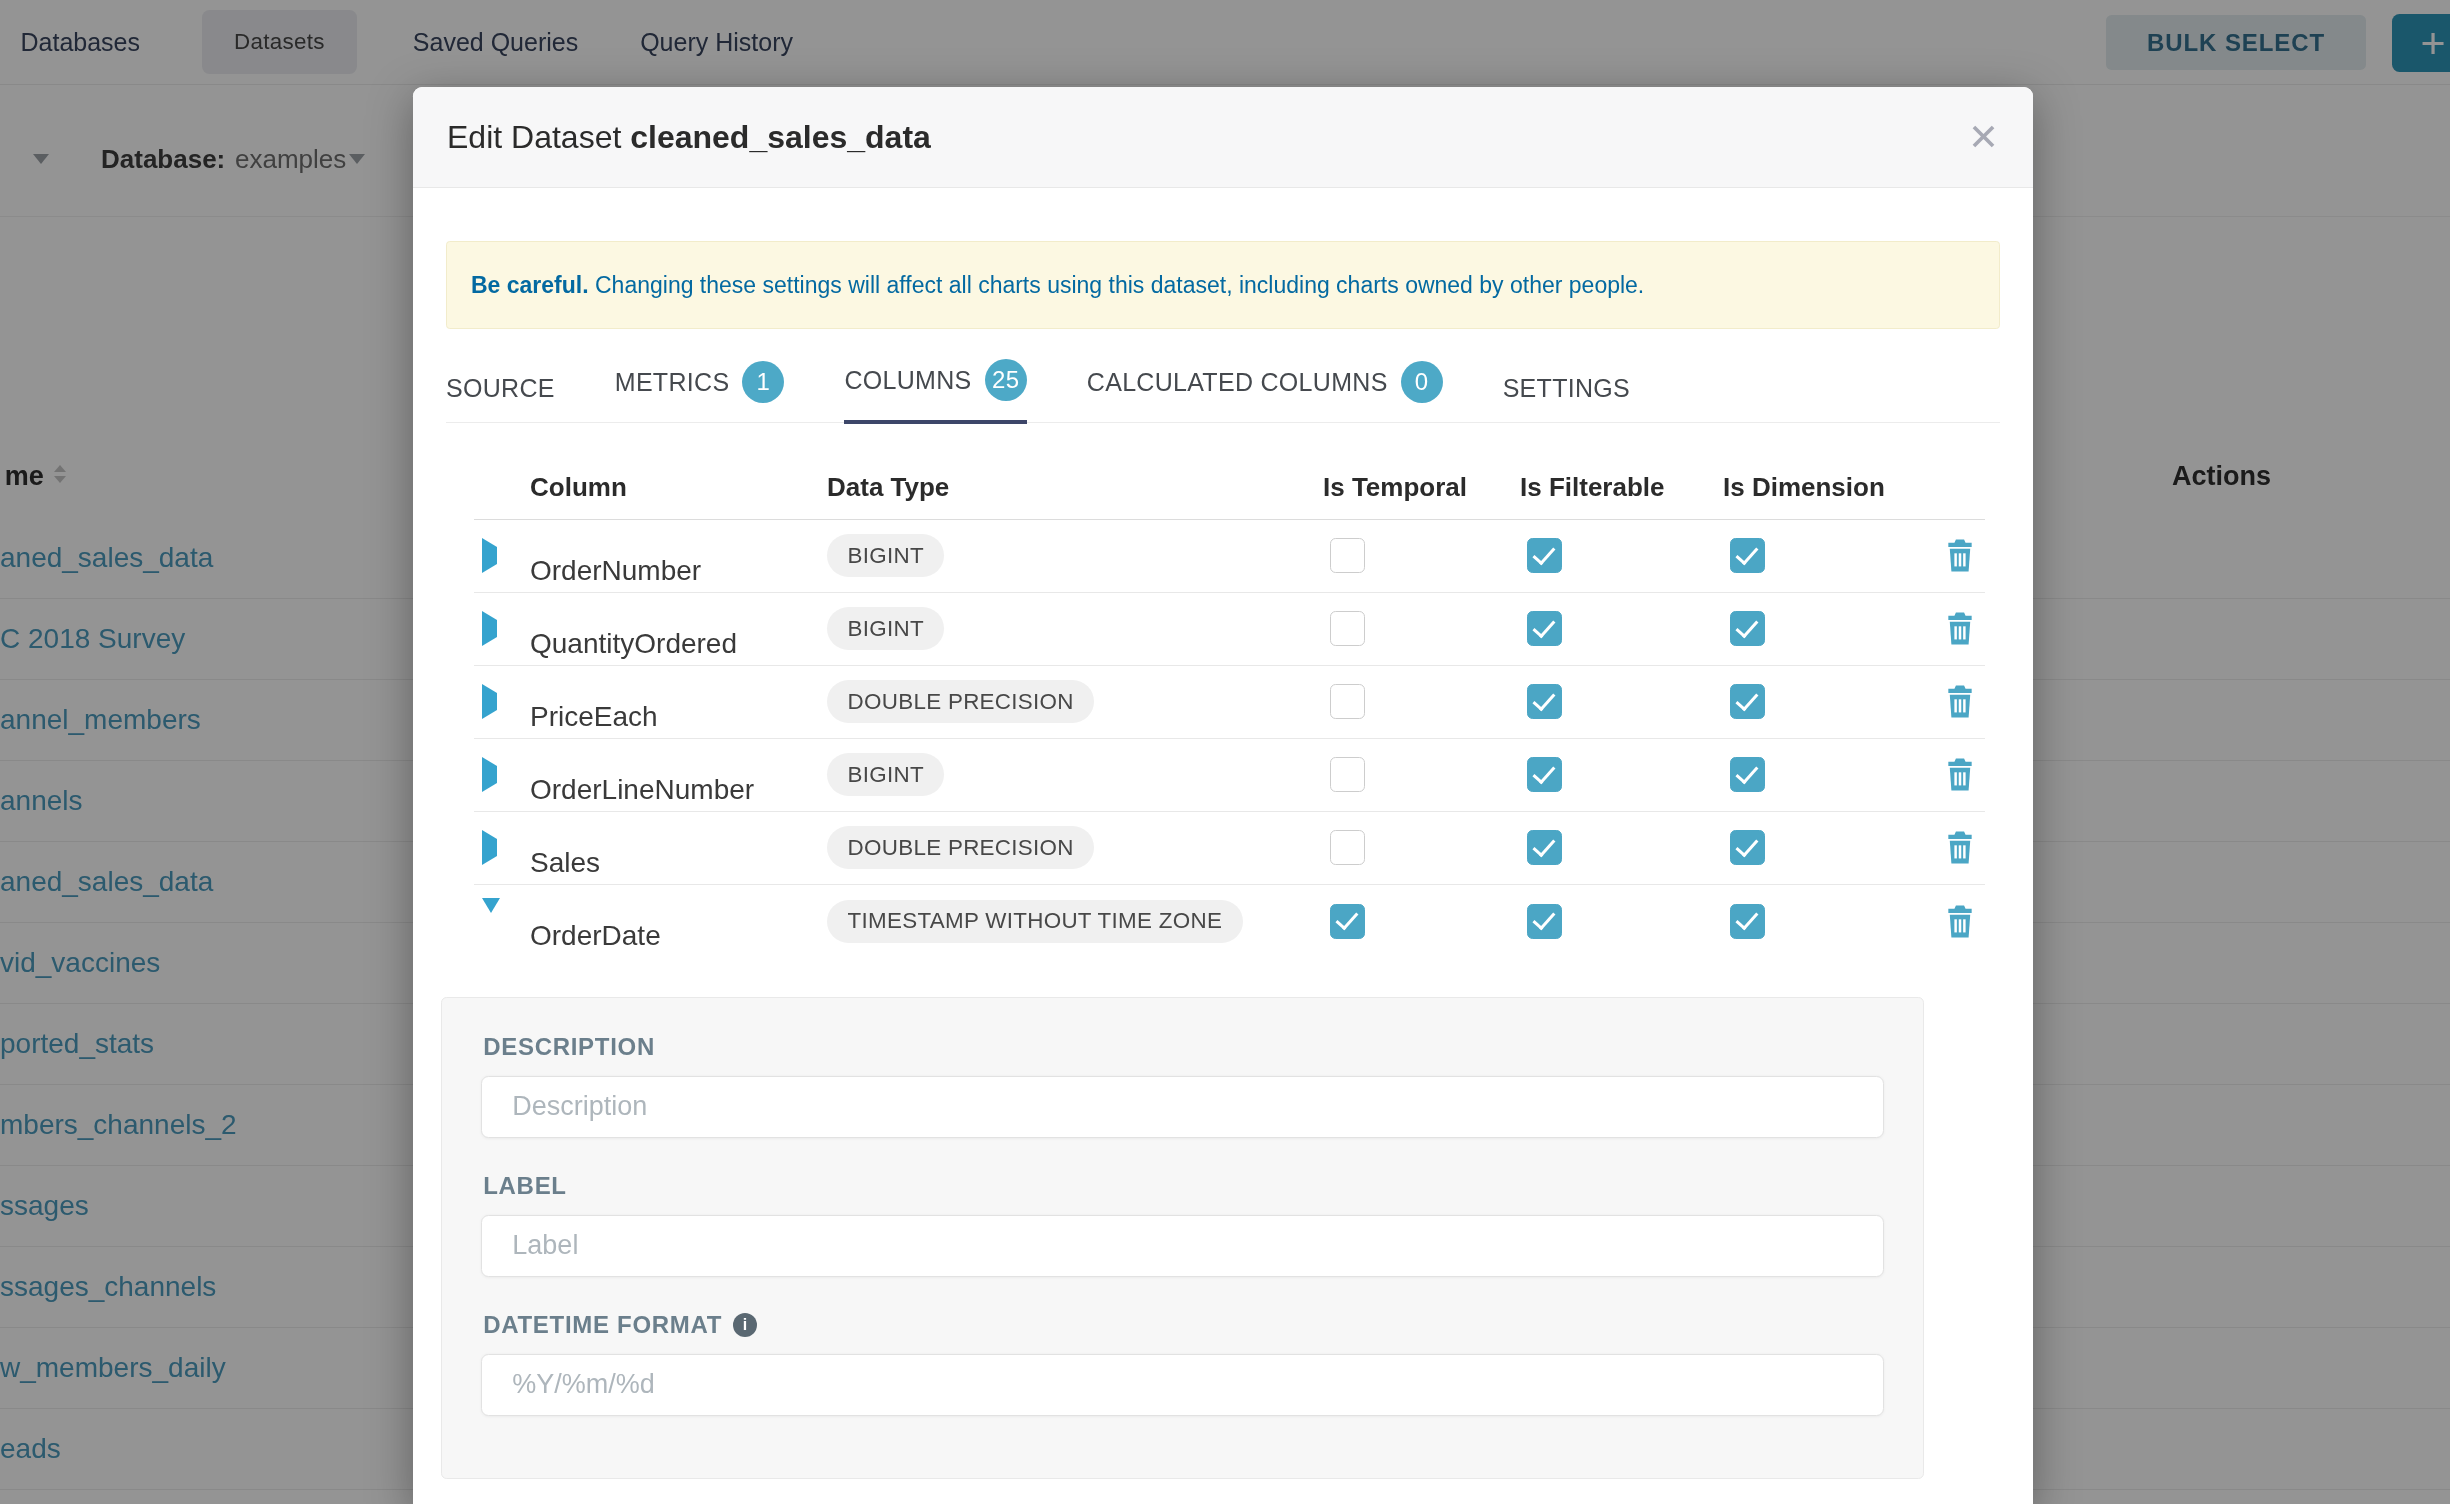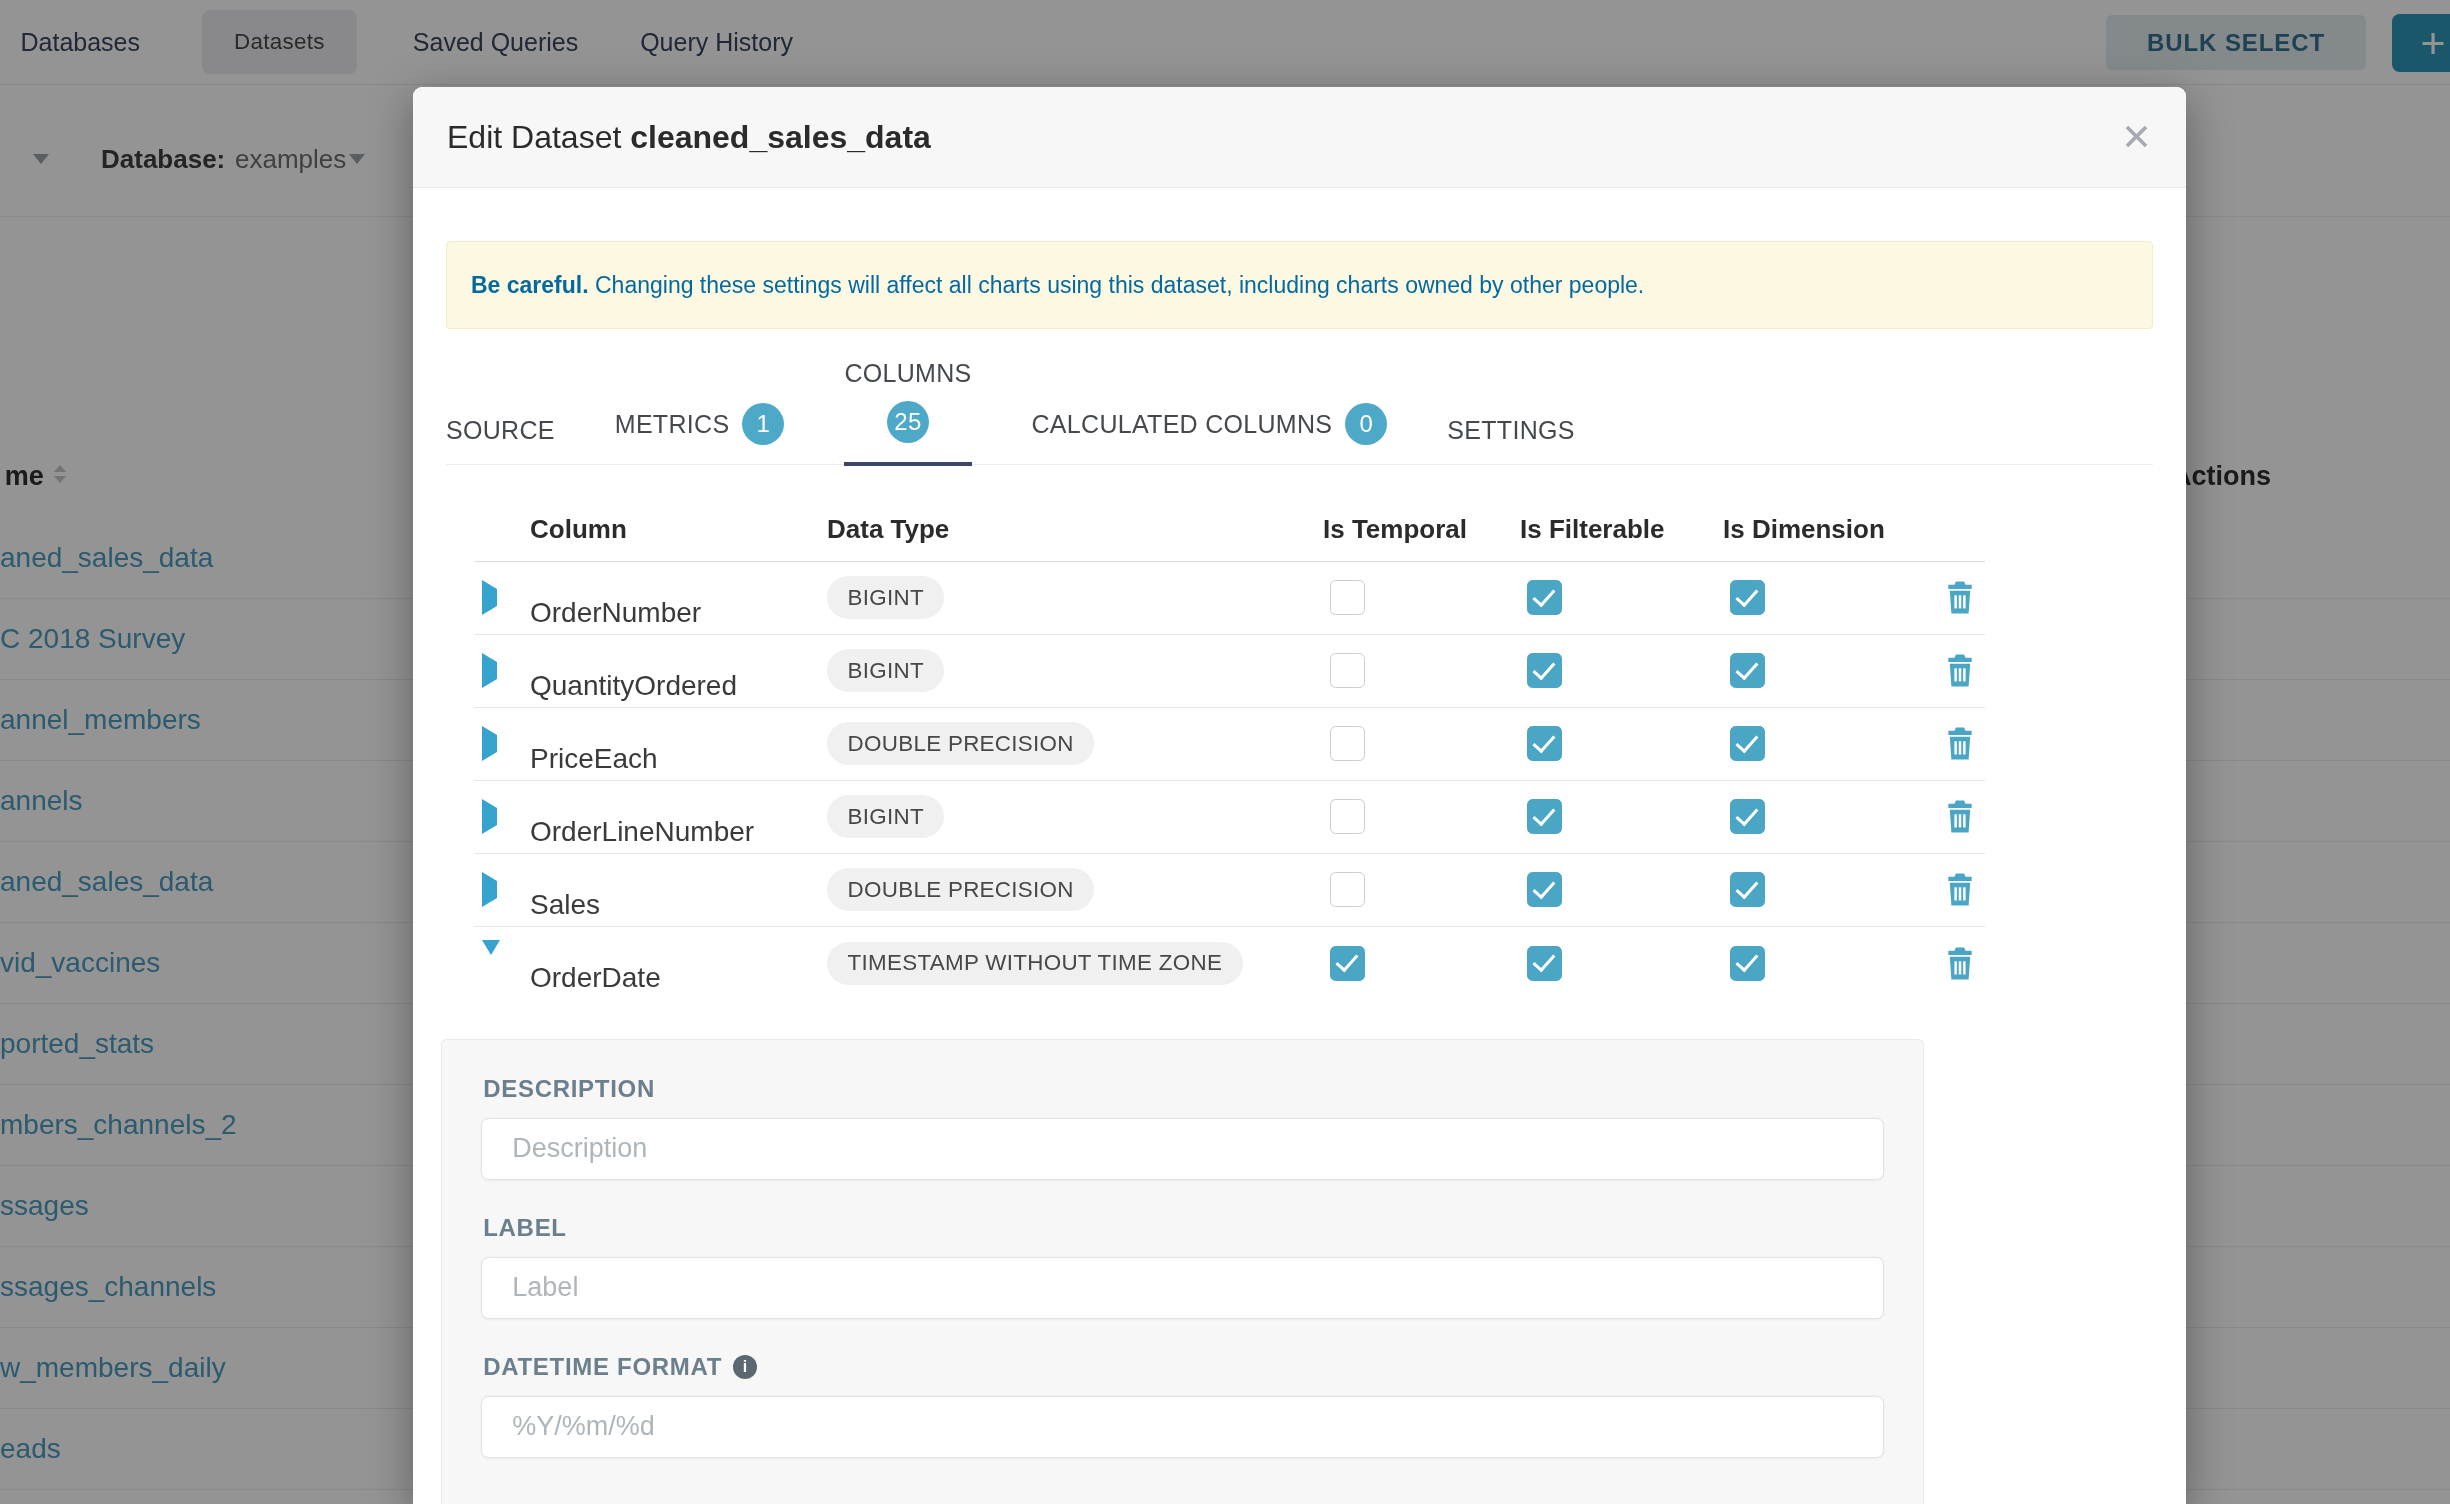--- a/index.html
+++ b/index.html
@@ -39,38 +39,38 @@
   .bg-head-actions { position:absolute; left:2172px; top:244px; font-size:27px; font-weight:bold; color:#2F2F2F; }
 
   .bg-rows { position:absolute; top:301px; left:0; right:0; }
   .bg-row { height:81px; border-bottom:0.9px solid #EDEDED; display:flex; align-items:center; }
   .bg-row a { font-size:28px; color:#4C9BBE; text-decoration:none; white-space:nowrap; }
 
   
   .overlay { position:absolute; inset:0; background:rgba(0,0,0,0.42); }
 
   
-  .modal { position:absolute; left:413px; top:87px; width:1773px; height:1418px;
+  .modal { position:absolute; left:413px; top:87px; width:1620px; height:1418px;
            background:#fff; border-radius:9.3px 9.3px 0 0; box-shadow:0 11.2px 45px rgba(0,0,0,.35); }
   .modal-header { height:101px; background:#F7F7F8; border-bottom:0.9px solid #E8E8E8;
                   border-radius:9.3px 9.3px 0 0; display:flex; align-items:center; padding:0 34px; }
   .modal-title { font-size:32px; color:#2B2B2B; font-weight:normal; }
   .modal-title b { font-weight:bold; }
   .modal-close { margin-left:auto; font-size:37px; color:#A7A9B4; line-height:1; cursor:pointer; }
 
   .modal-body { padding:0 33px; }
 
   .warning { margin-top:53px; background:#FCF8E2; border:0.9px solid #F2ECCB; border-radius:3.7px;
              padding:26px 24px; font-size:23px; color:#0369a1; line-height:34px; }
   .warning b { font-weight:bold; }
 
   .tabs { display:flex; align-items:flex-end; gap:60px; margin-top:30px; border-bottom:1.9px solid #ECECEC; }
   .tab { display:flex; align-items:center; gap:13px; font-size:25px; color:#45494E;
          letter-spacing:0.3px; padding-bottom:18.6px; white-space:nowrap; cursor:pointer; }
-  .tab.active { border-bottom:4.7px solid #3D4669; margin-bottom:-1.9px;flex-direction:column; }
+  .tab.active { border-bottom:4.7px solid #3D4669; margin-bottom:-1.9px; }
   .badge { min-width:42px; height:42px; padding:0 7.5px; border-radius:21.4px; background:#4DA9C7;
            color:#fff; font-size:24px; display:inline-flex; align-items:center; justify-content:center; }
 
   .cols-table { margin:34px 0 0 28px; width:1511px; }
   .trow { display:grid; grid-template-columns:56px 297px 496px 197px 203px 211px 51px; align-items:center; }
   .thead { height:63px; border-bottom:1.9px solid #DCDCDC; font-size:26px; font-weight:bold; color:#2B2B2B; }
   .tbody-row { height:73px; border-bottom:0.9px solid #E8E8E8; }
   .tbody-row:last-child { border-bottom:none; }
   .cell-name { font-size:28px; color:#3A3A3A;margin-top:30px; }
   .pill { display:inline-block; background:#F0F0F0; color:#484848; font-size:22.4px;

